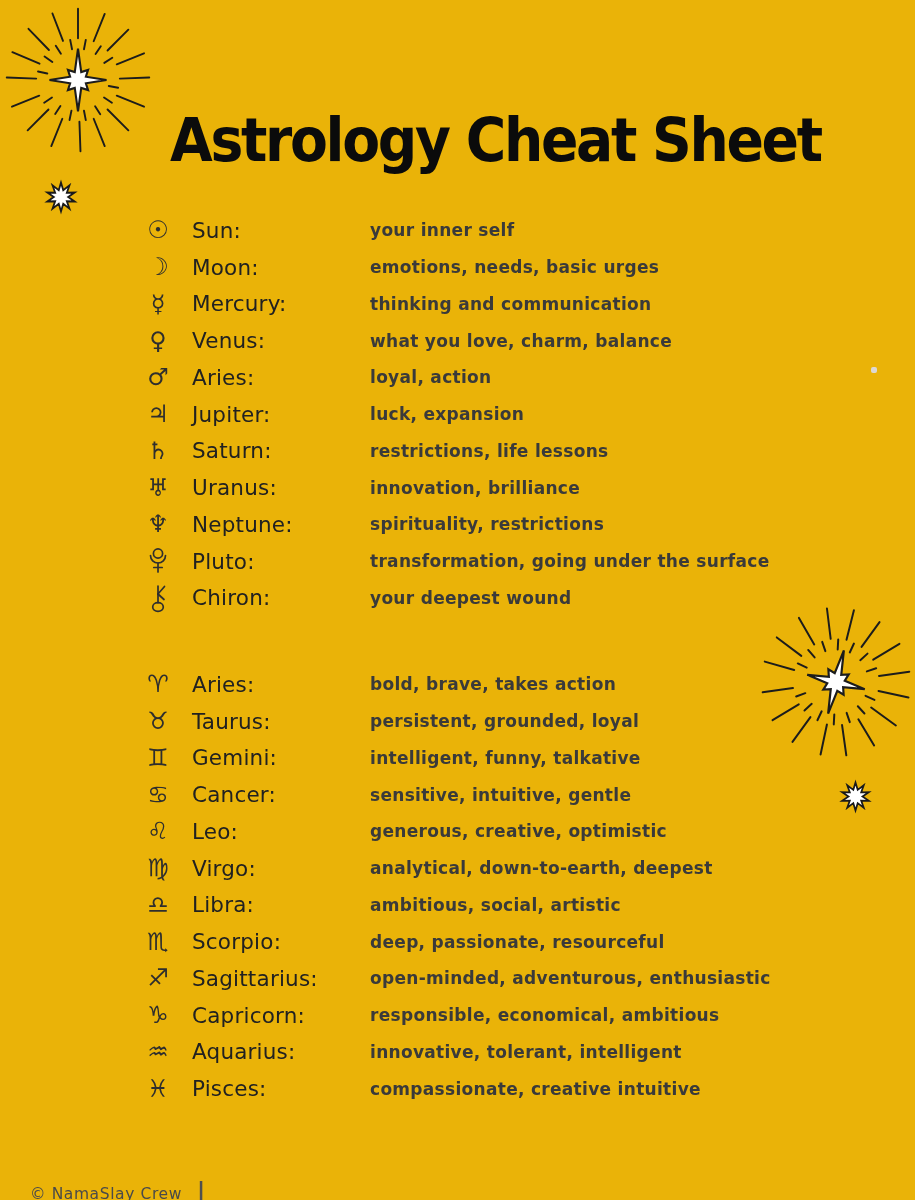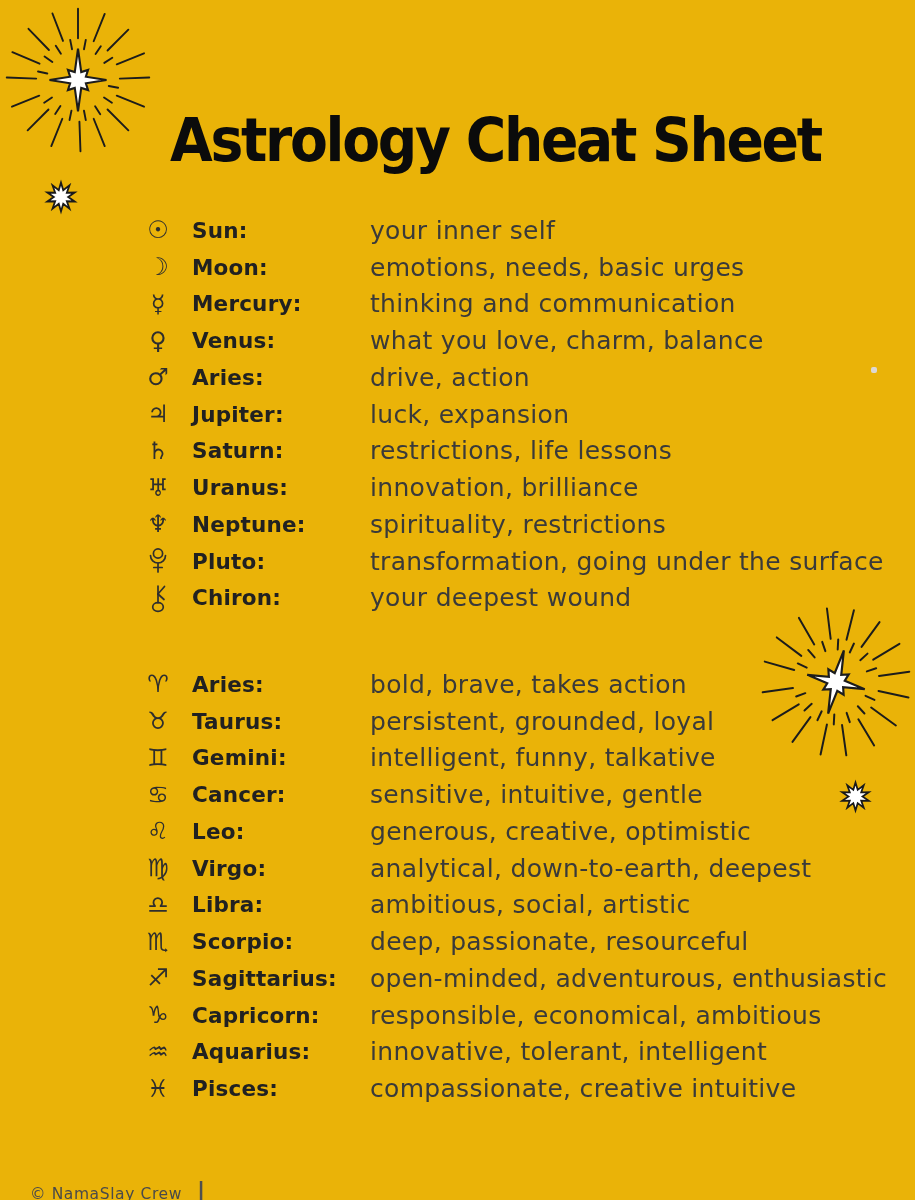--- a/index.html
+++ b/index.html
@@ -22,25 +22,25 @@
   #zodiac-list{top:666px;}
   .row{display:flex;align-items:center;height:36.75px;}
   .sym{
     flex:none;width:36px;margin-right:16px;
     display:flex;align-items:center;justify-content:center;
     font-size:24px;line-height:1;color:#2e2e2e;
   }
   .sym svg{display:block;width:22px;height:30px;}
   .name{
     flex:none;width:178px;
-    font-size:21.5px;font-weight:700;color:#212121;letter-spacing:.2px;
+    font-size:21.5px;font-weight:400;color:#212121;letter-spacing:.2px;
     white-space:nowrap;
   }
   .desc{
-    font-size:25px;font-weight:400;color:#3a3a3a;letter-spacing:.3px;
+    font-size:17px;font-weight:700;color:#3a3a3a;letter-spacing:.3px;
     white-space:nowrap;
   }
   .footer{
     position:absolute;left:30px;top:1160px;
     display:flex;align-items:center;
   }
   .copyright{font-size:15.5px;color:#4a4a4a;letter-spacing:.6px;}
   .sep{font-size:30px;font-weight:400;color:#4f4f4f;margin:0 10px 0 14px;line-height:1;}
   .brand{font-size:27px;font-weight:400;color:#3d3d3d;letter-spacing:1.5px;margin-top:36px;}
   .deco{position:absolute;}
@@ -146,21 +146,21 @@
 
     <div class="row">
       <span class="sym">♀</span>
       <span class="name">Venus:</span>
       <span class="desc">what you love, charm, balance</span>
     </div>
 
     <div class="row">
       <span class="sym">♂</span>
       <span class="name">Aries:</span>
-      <span class="desc">drive, action</span>
+      <span class="desc">loyal, action</span>
     </div>
 
     <div class="row">
       <span class="sym">♃</span>
       <span class="name">Jupiter:</span>
       <span class="desc">luck, expansion</span>
     </div>
 
     <div class="row">
       <span class="sym">♄</span>

